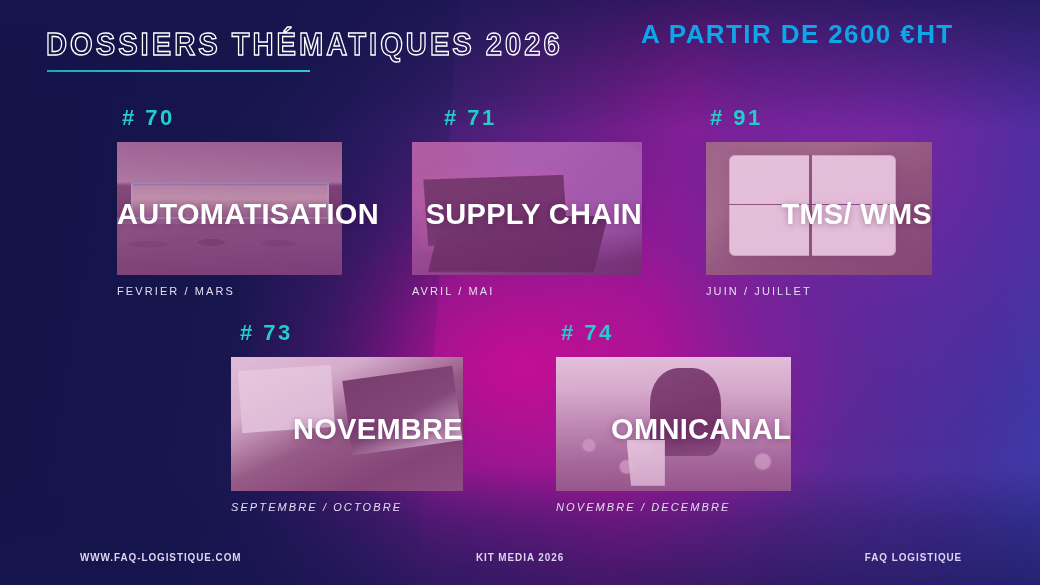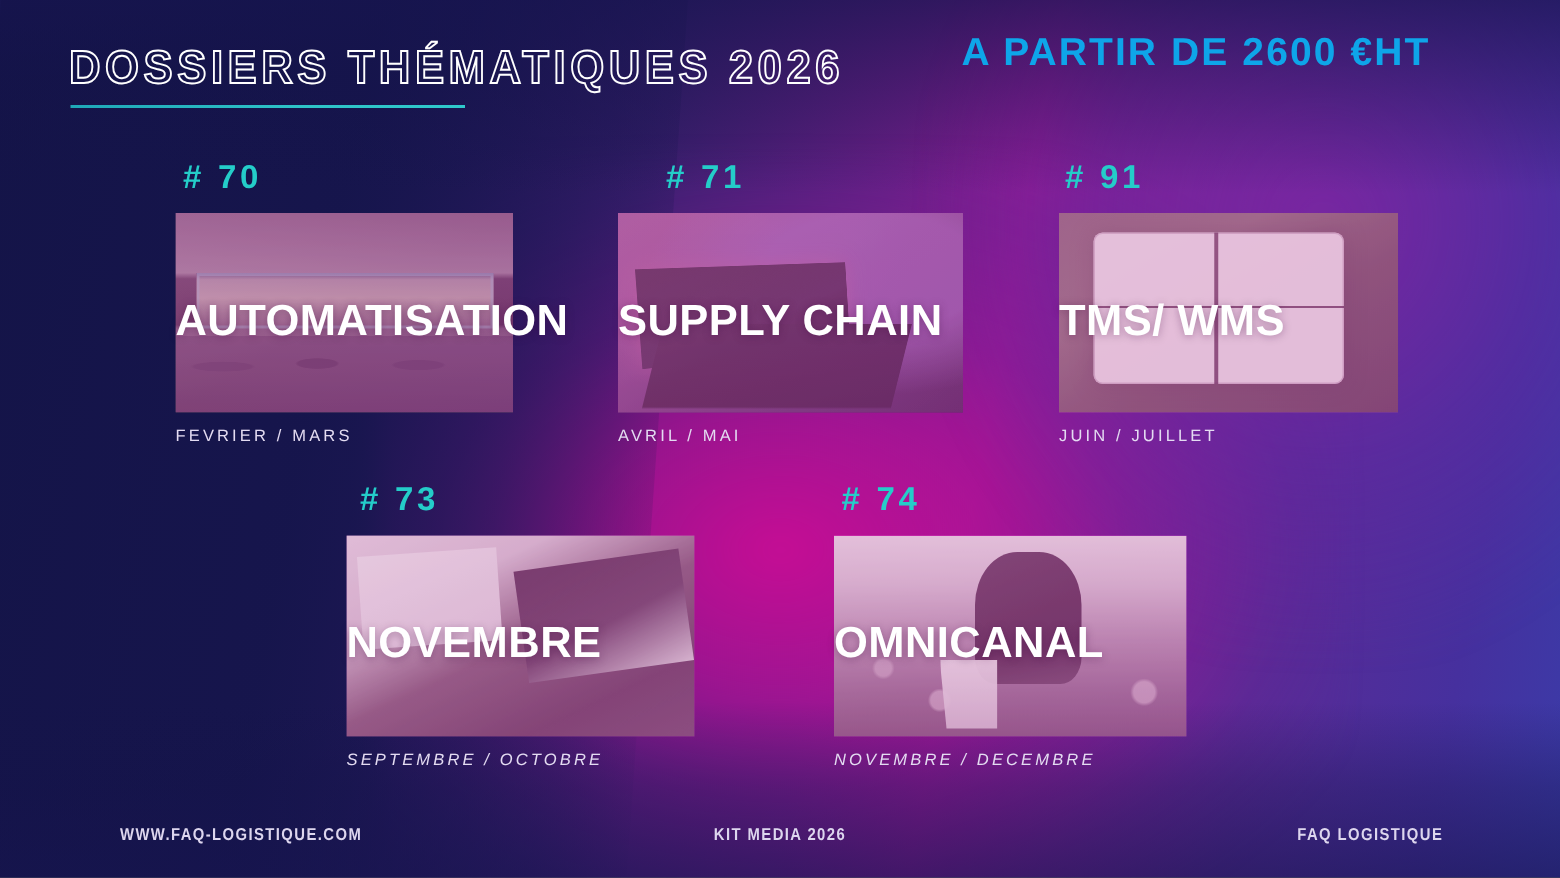--- a/index.html
+++ b/index.html
@@ -164,21 +164,21 @@
     mix-blend-mode: screen;
   }
   .thumb-tint2 {
     position: absolute;
     inset: 0;
     background: rgba(150, 30, 125, 0.16);
   }
   .card-label {
     position: absolute;
     width: 100%;
-    text-align: left;
+    text-align: right;
     font-size: 29px;
     font-weight: 700;
     color: #ffffff;
     letter-spacing: 0.3px;
     white-space: nowrap;
     text-shadow: 0 1px 6px rgba(60, 10, 60, 0.35);
   }
   .card-caption {
     position: absolute;
     width: 100%;

